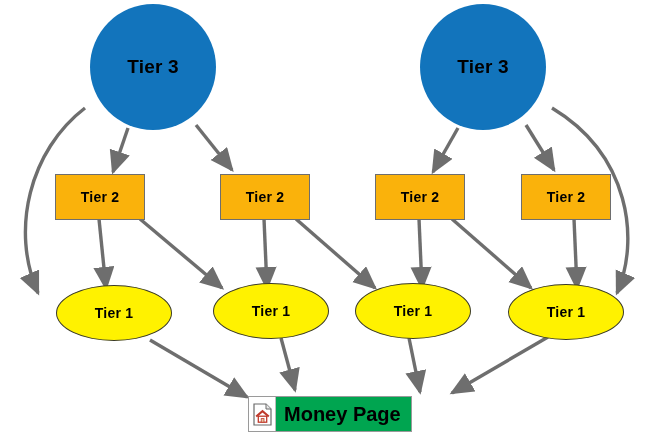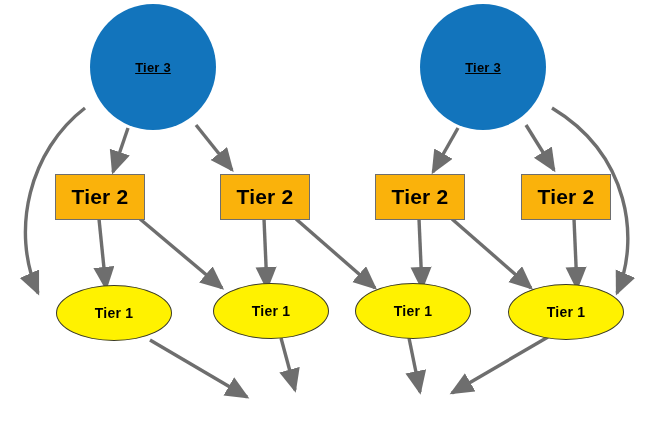--- a/index.html
+++ b/index.html
@@ -17,27 +17,27 @@
   .node-label{
     font-weight:bold;color:#000000;white-space:nowrap;
     letter-spacing:0.2px;
   }
 
   .tier3{
     background:#1274BC;
     border-radius:50%;
     box-shadow:none;
   }
-  .tier3 .node-label{font-size:13px;text-decoration:underline;}
+  .tier3 .node-label{font-size:19px;}
 
   .tier2{
     background:#FAB20B;
     border:1.5px solid #6E6E6E;
   }
-  .tier2 .node-label{font-size:21px;}
+  .tier2 .node-label{font-size:14px;}
 
   .tier1{
     background:#FFF200;
     border:1.2px solid #3A3A2A;
     border-radius:50%;
   }
   .tier1 .node-label{font-size:14px;}
 
   .money{
     display:flex;align-items:stretch;
@@ -121,14 +121,26 @@
   <div class="node tier1" style="left:213px;top:283px;width:114px;height:54px;">
     <span class="node-label">Tier 1</span>
   </div>
   <div class="node tier1" style="left:355px;top:283px;width:114px;height:54px;">
     <span class="node-label">Tier 1</span>
   </div>
   <div class="node tier1" style="left:508px;top:284px;width:114px;height:54px;">
     <span class="node-label">Tier 1</span>
   </div>
 
+  <div class="money" style="position:absolute;left:248px;top:396px;height:36px;">
+    <div class="money-icon">
+      <svg width="19" height="23" viewBox="0 0 19 23" xmlns="http://www.w3.org/2000/svg">
+        <path d="M1,1 L13,1 L18,6 L18,22 L1,22 Z" fill="#ffffff" stroke="#6b6b6b" stroke-width="1.2"></path>
+        <path d="M13,1 L13,6 L18,6" fill="#e8e8e8" stroke="#6b6b6b" stroke-width="1"></path>
+        <path d="M3.2,13.5 L9.5,8.2 L15.8,13.5" fill="none" stroke="#C0392B" stroke-width="2.1" stroke-linejoin="miter"></path>
+        <rect x="5.3" y="13.2" width="8.4" height="6" fill="#ffffff" stroke="#C0392B" stroke-width="1.3"></rect>
+        <rect x="8.2" y="15.6" width="2.8" height="3.6" fill="#E8C9A0" stroke="#C0392B" stroke-width="0.8"></rect>
+      </svg>
+    </div>
+    <div class="money-label">Money Page</div>
+  </div>
 
 </div>
 
 </body></html>

